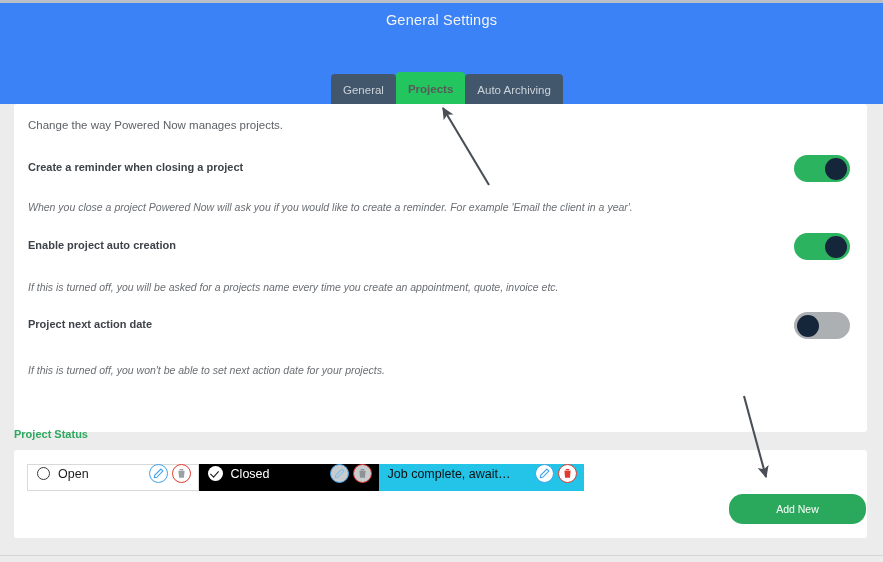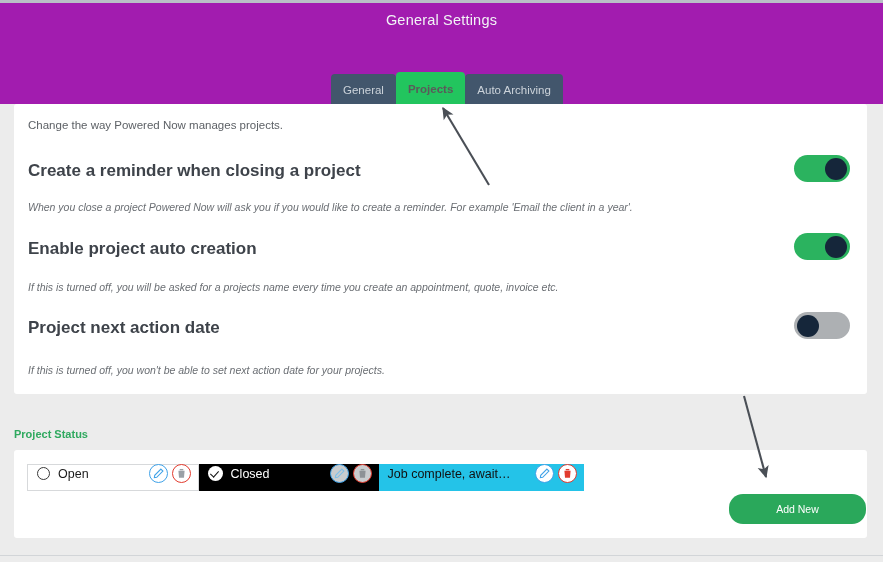--- a/index.html
+++ b/index.html
@@ -15,21 +15,21 @@
     background: #ececec;
     position: relative;
   }
 
   
   .header {
     position: absolute;
     top: 0; left: 0;
     width: 883px;
     height: 104px;
-    background: #a21caf;
+    background: #3b82f6;
     border-top: 3px solid #b9bfc6;
   }
   .header-title {
     position: absolute;
     top: 9px; left: 0;
     width: 883px;
     text-align: center;
     color: #f2f4f6;
     font-size: 14.5px;
     letter-spacing: .2px;
@@ -64,34 +64,34 @@
 
   
   .card {
     position: absolute;
     left: 14px;
     top: 104px;
     width: 853px;
     background: #ffffff;
     border-radius: 3px;
   }
-  .card-settings { height: 290px; }
+  .card-settings { height: 328px; }
 
   .intro {
     position: absolute;
     left: 14px;
     top: 15px;
     font-size: 11.5px;
     color: #5d6166;
   }
 
   .setting-label {
     position: absolute;
     left: 14px;
-    font-size: 17px;
+    font-size: 11px;
     font-weight: bold;
     color: #3e434a;
   }
   .setting-desc {
     position: absolute;
     left: 14px;
     font-size: 10.5px;
     font-style: italic;
     color: #6a6e73;
   }

